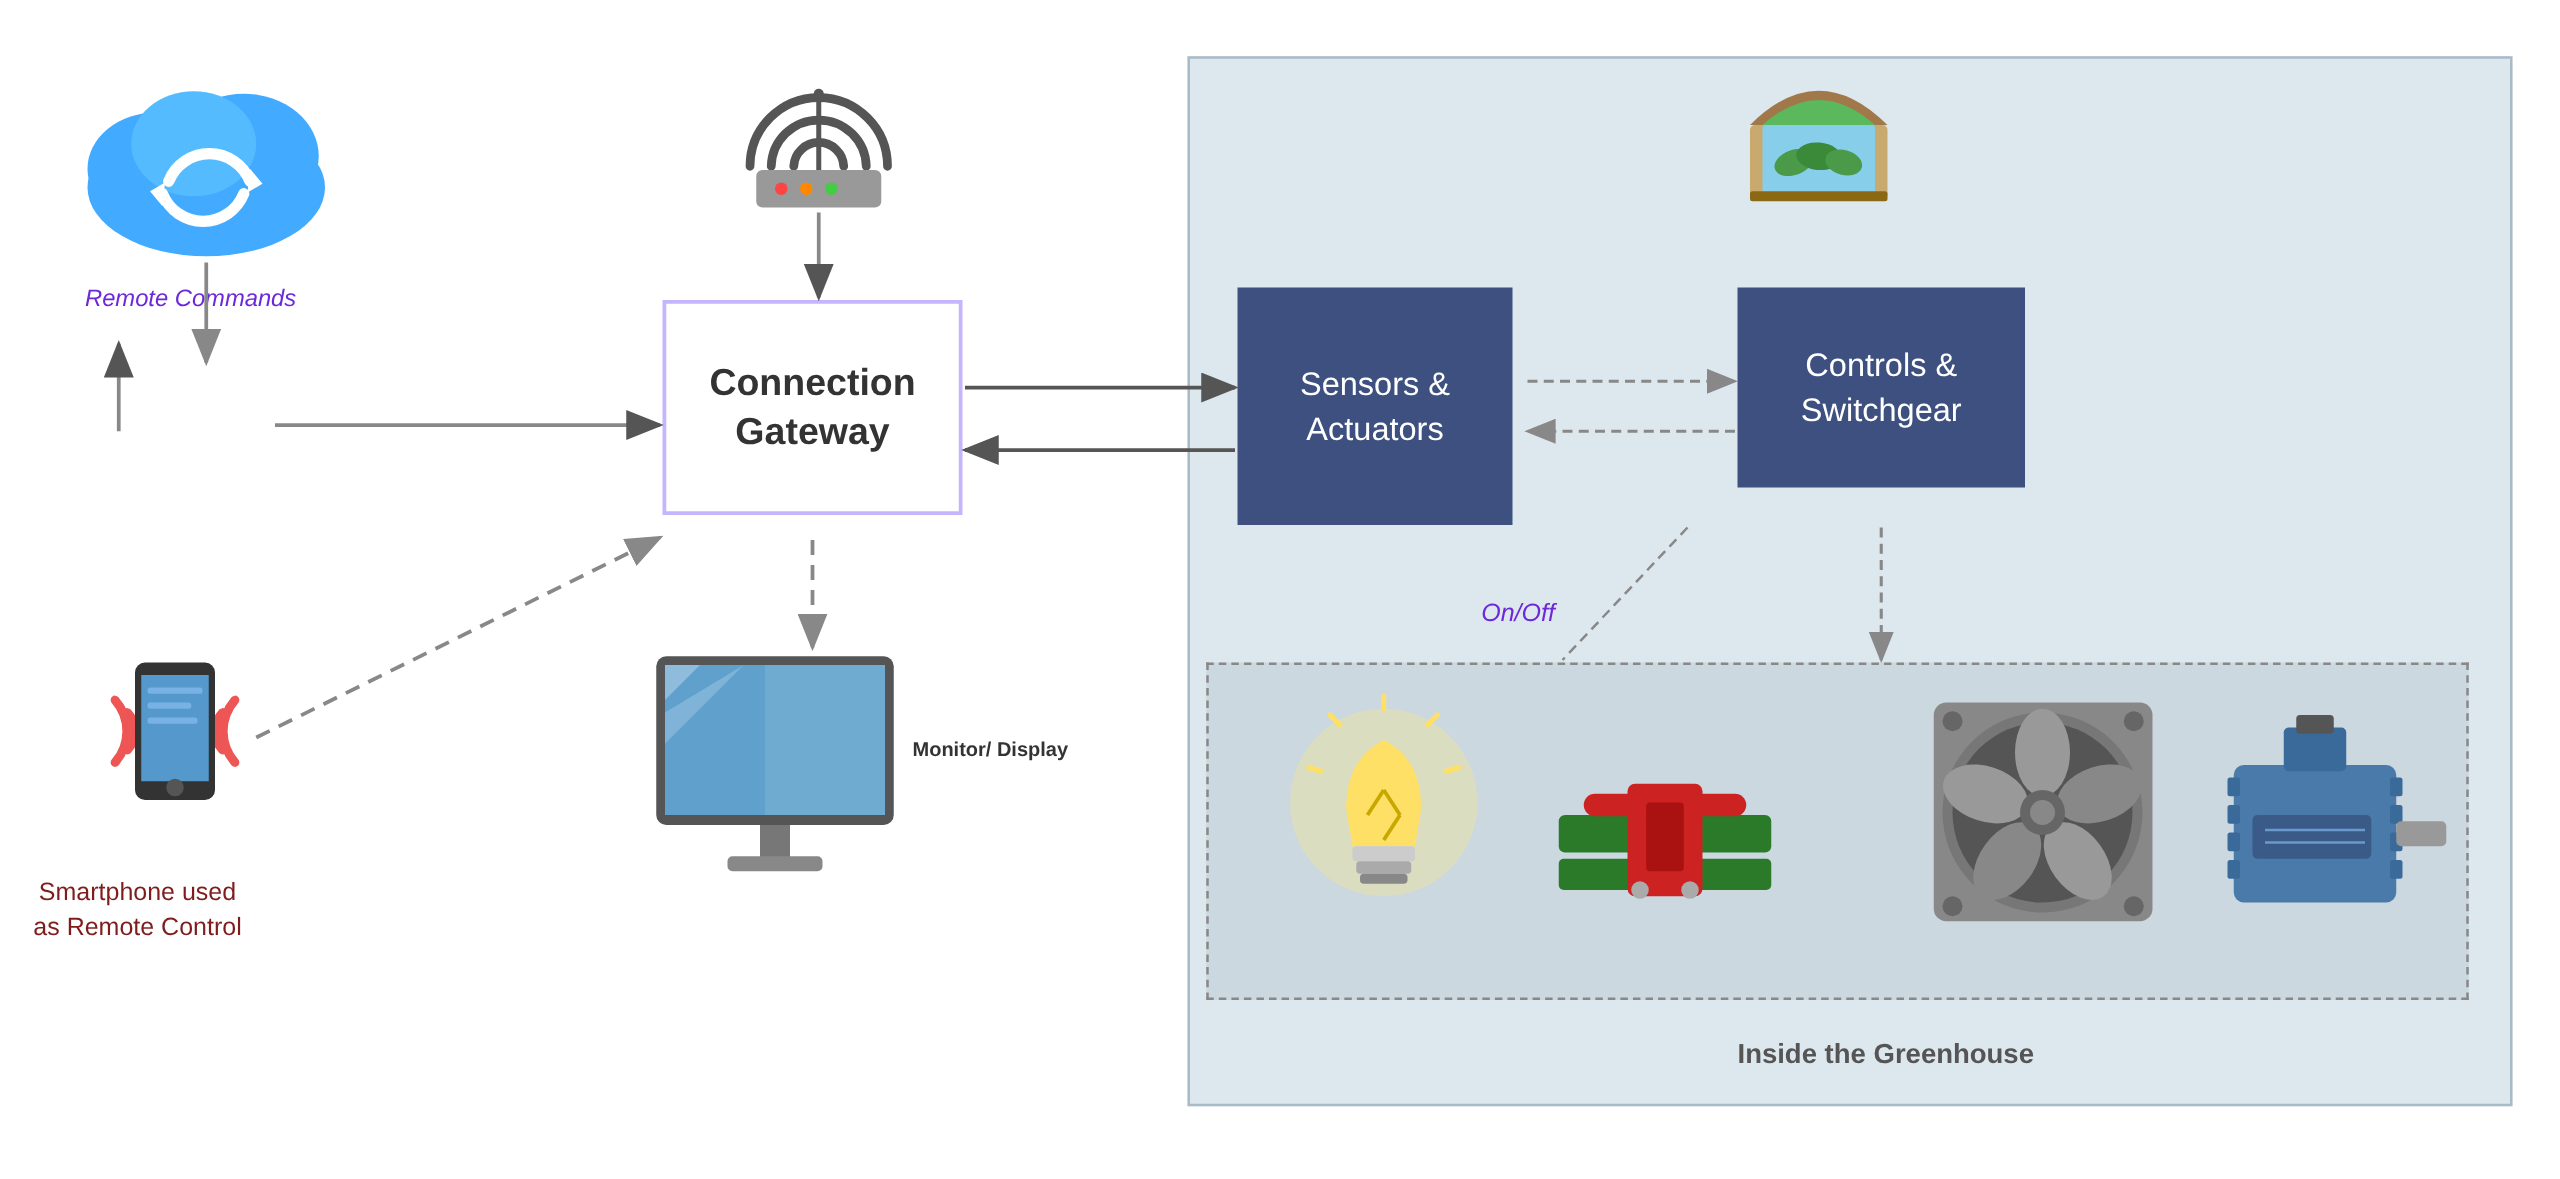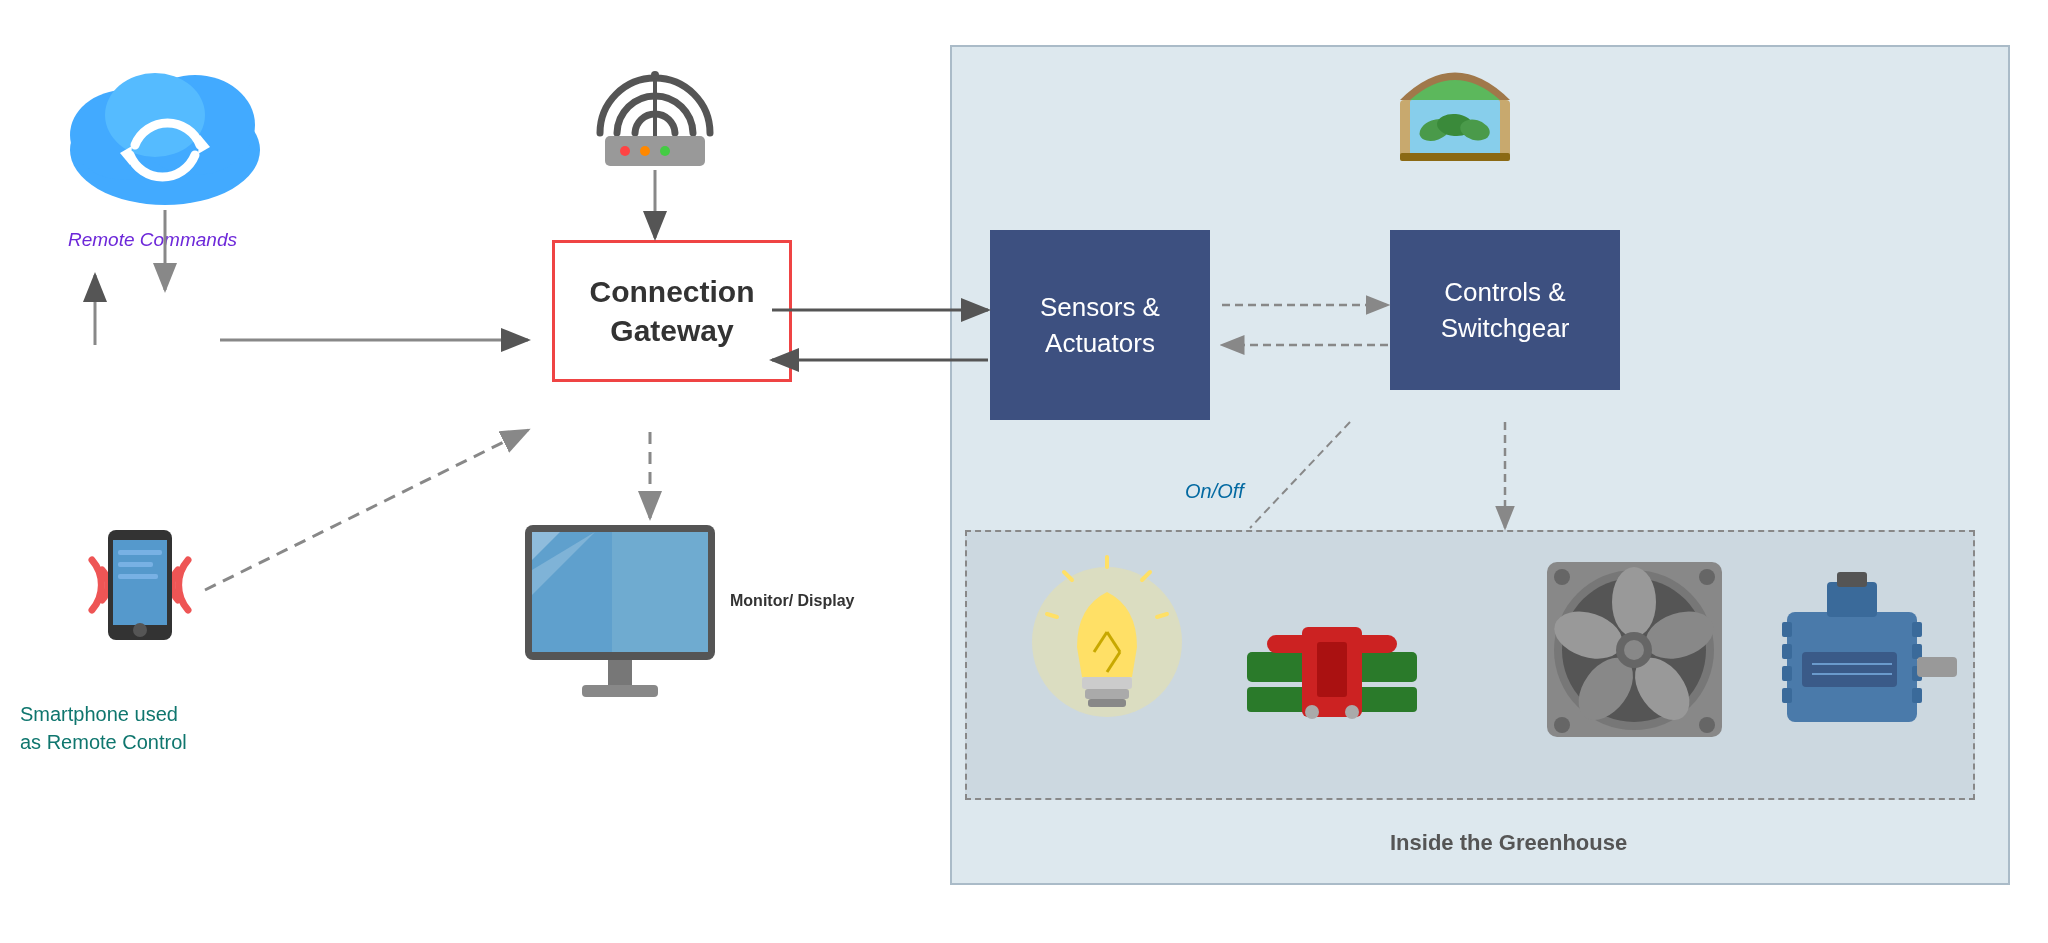--- a/index.html
+++ b/index.html
@@ -43,25 +43,25 @@
       position: absolute;
       left: 590px;
       top: 48px;
       width: 130px;
       height: 120px;
     }
 
     
     .gateway-box {
       position: absolute;
-      left: 552px;
+      left: 530px;
       top: 240px;
       width: 240px;
-      height: 142px;
-      border: 3px solid #ef4444;
+      height: 172px;
+      border: 3px solid #c4b5fd;
       background: #fff;
       display: flex;
       align-items: center;
       justify-content: center;
     }
     .gateway-label {
       font-size: 30px;
       font-weight: bold;
       color: #333;
       text-align: center;
@@ -74,21 +74,22 @@
       left: 80px;
       top: 510px;
       width: 120px;
       height: 180px;
     }
     .smartphone-label {
       position: absolute;
       left: 20px;
       top: 700px;
       font-size: 20px;
-      color: #0f766e;
+      color: #7f1d1d;
+      text-align: center;
       line-height: 1.4;
       width: 180px;
     }
 
     
     .monitor-container {
       position: absolute;
       left: 520px;
       top: 520px;
       width: 200px;
@@ -161,21 +162,21 @@
       text-align: center;
       line-height: 1.4;
     }
 
     
     .onoff-label {
       position: absolute;
       left: 1185px;
       top: 480px;
       font-size: 20px;
-      color: #0369a1;
+      color: #6d28d9;
       font-style: italic;
     }
 
     
     .equipment-box {
       position: absolute;
       left: 965px;
       top: 530px;
       width: 1010px;
       height: 270px;

